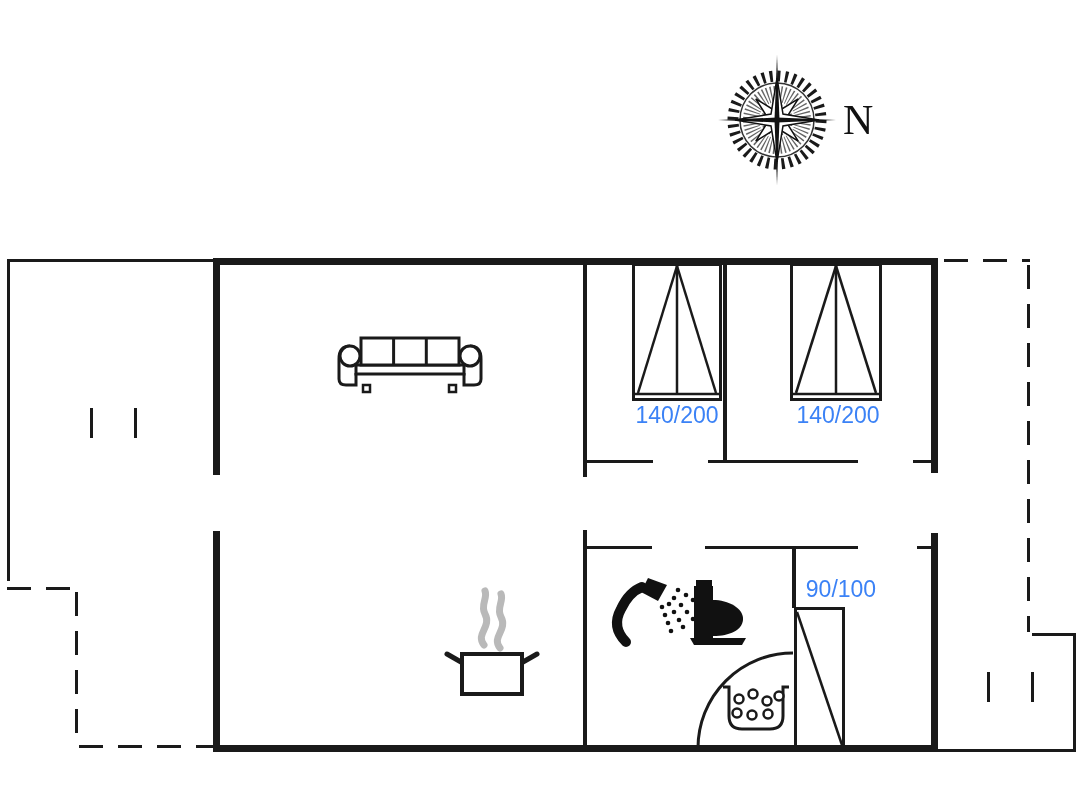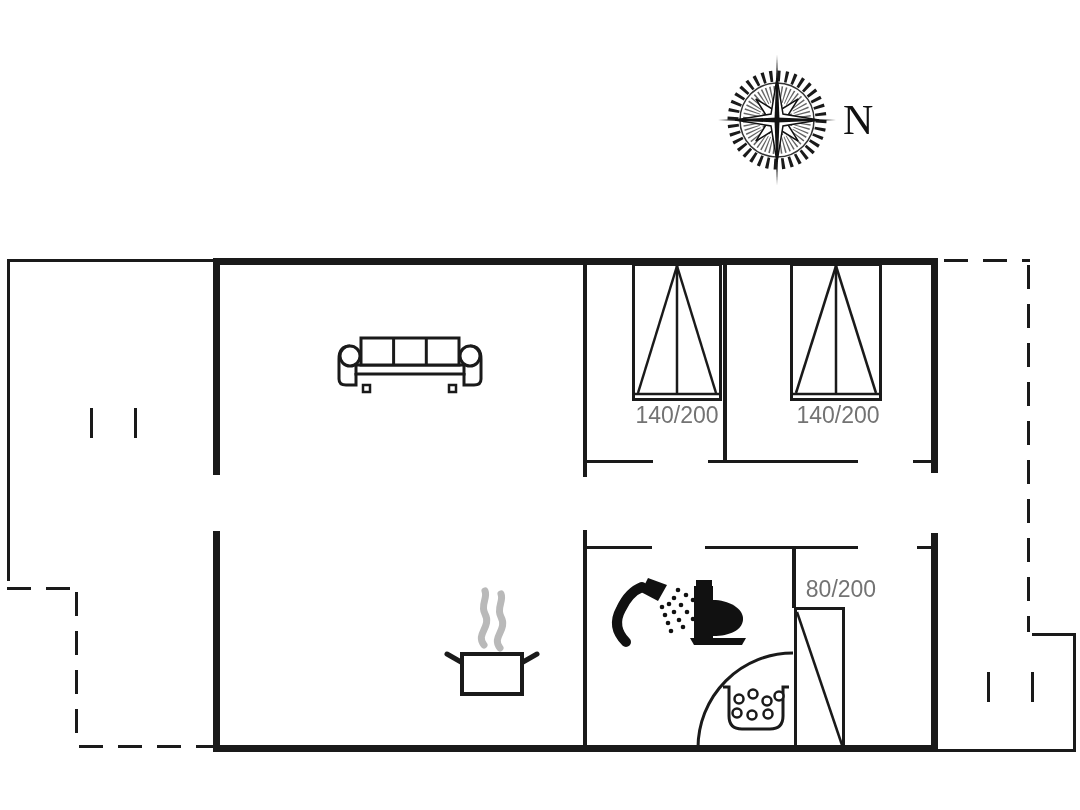--- a/index.html
+++ b/index.html
@@ -6,21 +6,21 @@
   html,body{margin:0;padding:0;background:#ffffff;}
   .stage{position:relative;width:1080px;height:810px;background:#ffffff;overflow:hidden;
          font-family:"Liberation Sans",sans-serif;color:#1a1a1a;}
   .w{position:absolute;background:#1a1a1a;}
   .dash-h{position:absolute;height:3px;
           background:repeating-linear-gradient(90deg,#1a1a1a 0 24px,transparent 24px 39px);}
   .dash-v{position:absolute;width:3px;
           background:repeating-linear-gradient(180deg,#1a1a1a 0 24px,transparent 24px 39px);}
   .tick{position:absolute;width:3px;height:30px;background:#1a1a1a;}
   svg{position:absolute;overflow:visible;}
-  .dim{position:absolute;font-size:23px;letter-spacing:0px;color:#737373;text-align:center;}
+  .dim{position:absolute;font-size:23px;letter-spacing:0px;color:#3b82f6;text-align:center;}
   .north{position:absolute;font-family:"Liberation Serif",serif;font-size:42px;color:#111;}
   line, .ln{stroke:#1a1a1a;}
 </style>
 </head>
 <body>
 
 <div class="stage">
 
   <div class="w" style="left:213px;top:258px;width:725px;height:7px;"></div>
   <div class="w" style="left:213px;top:258px;width:7px;height:217px;"></div>
@@ -95,21 +95,21 @@
     <line x1="46" y1="3" x2="86" y2="130" stroke-width="2.5"></line>
     <line x1="2" y1="131" x2="90" y2="131" stroke-width="2.5"></line>
   </svg>
   <div class="dim" style="left:628px;top:402px;width:98px;">140/200</div>
   <div class="dim" style="left:792px;top:402px;width:92px;">140/200</div>
 
   <svg style="left:794px;top:607px;" width="51" height="141" viewBox="0 0 51 141">
     <rect x="1.5" y="1.5" width="48" height="138" fill="#ffffff" stroke="#1a1a1a" stroke-width="3"></rect>
     <line x1="3" y1="5" x2="48" y2="138" stroke-width="2.5"></line>
   </svg>
-  <div class="dim" style="left:800px;top:576px;width:82px;">80/200</div>
+  <div class="dim" style="left:800px;top:576px;width:82px;">90/100</div>
 
   <svg style="left:696px;top:651px;" width="100" height="100" viewBox="0 0 100 100">
     <path d="M 2 97 A 95 95 0 0 1 97 2" fill="none" stroke="#1a1a1a" stroke-width="3"></path>
   </svg>
 
   <svg style="left:608px;top:576px;" width="100" height="74" viewBox="0 0 100 74">
     <path d="M 18 66 Q 3 51 13 33 Q 21 16 34 11" fill="none" stroke="#111111" stroke-width="10" stroke-linecap="round"></path>
     <path d="M 33 16 L 40 2 L 59 9 L 50 25 Z" fill="#111111"></path>
     <g fill="#111111">
       <circle cx="54" cy="31" r="2.3"></circle>

